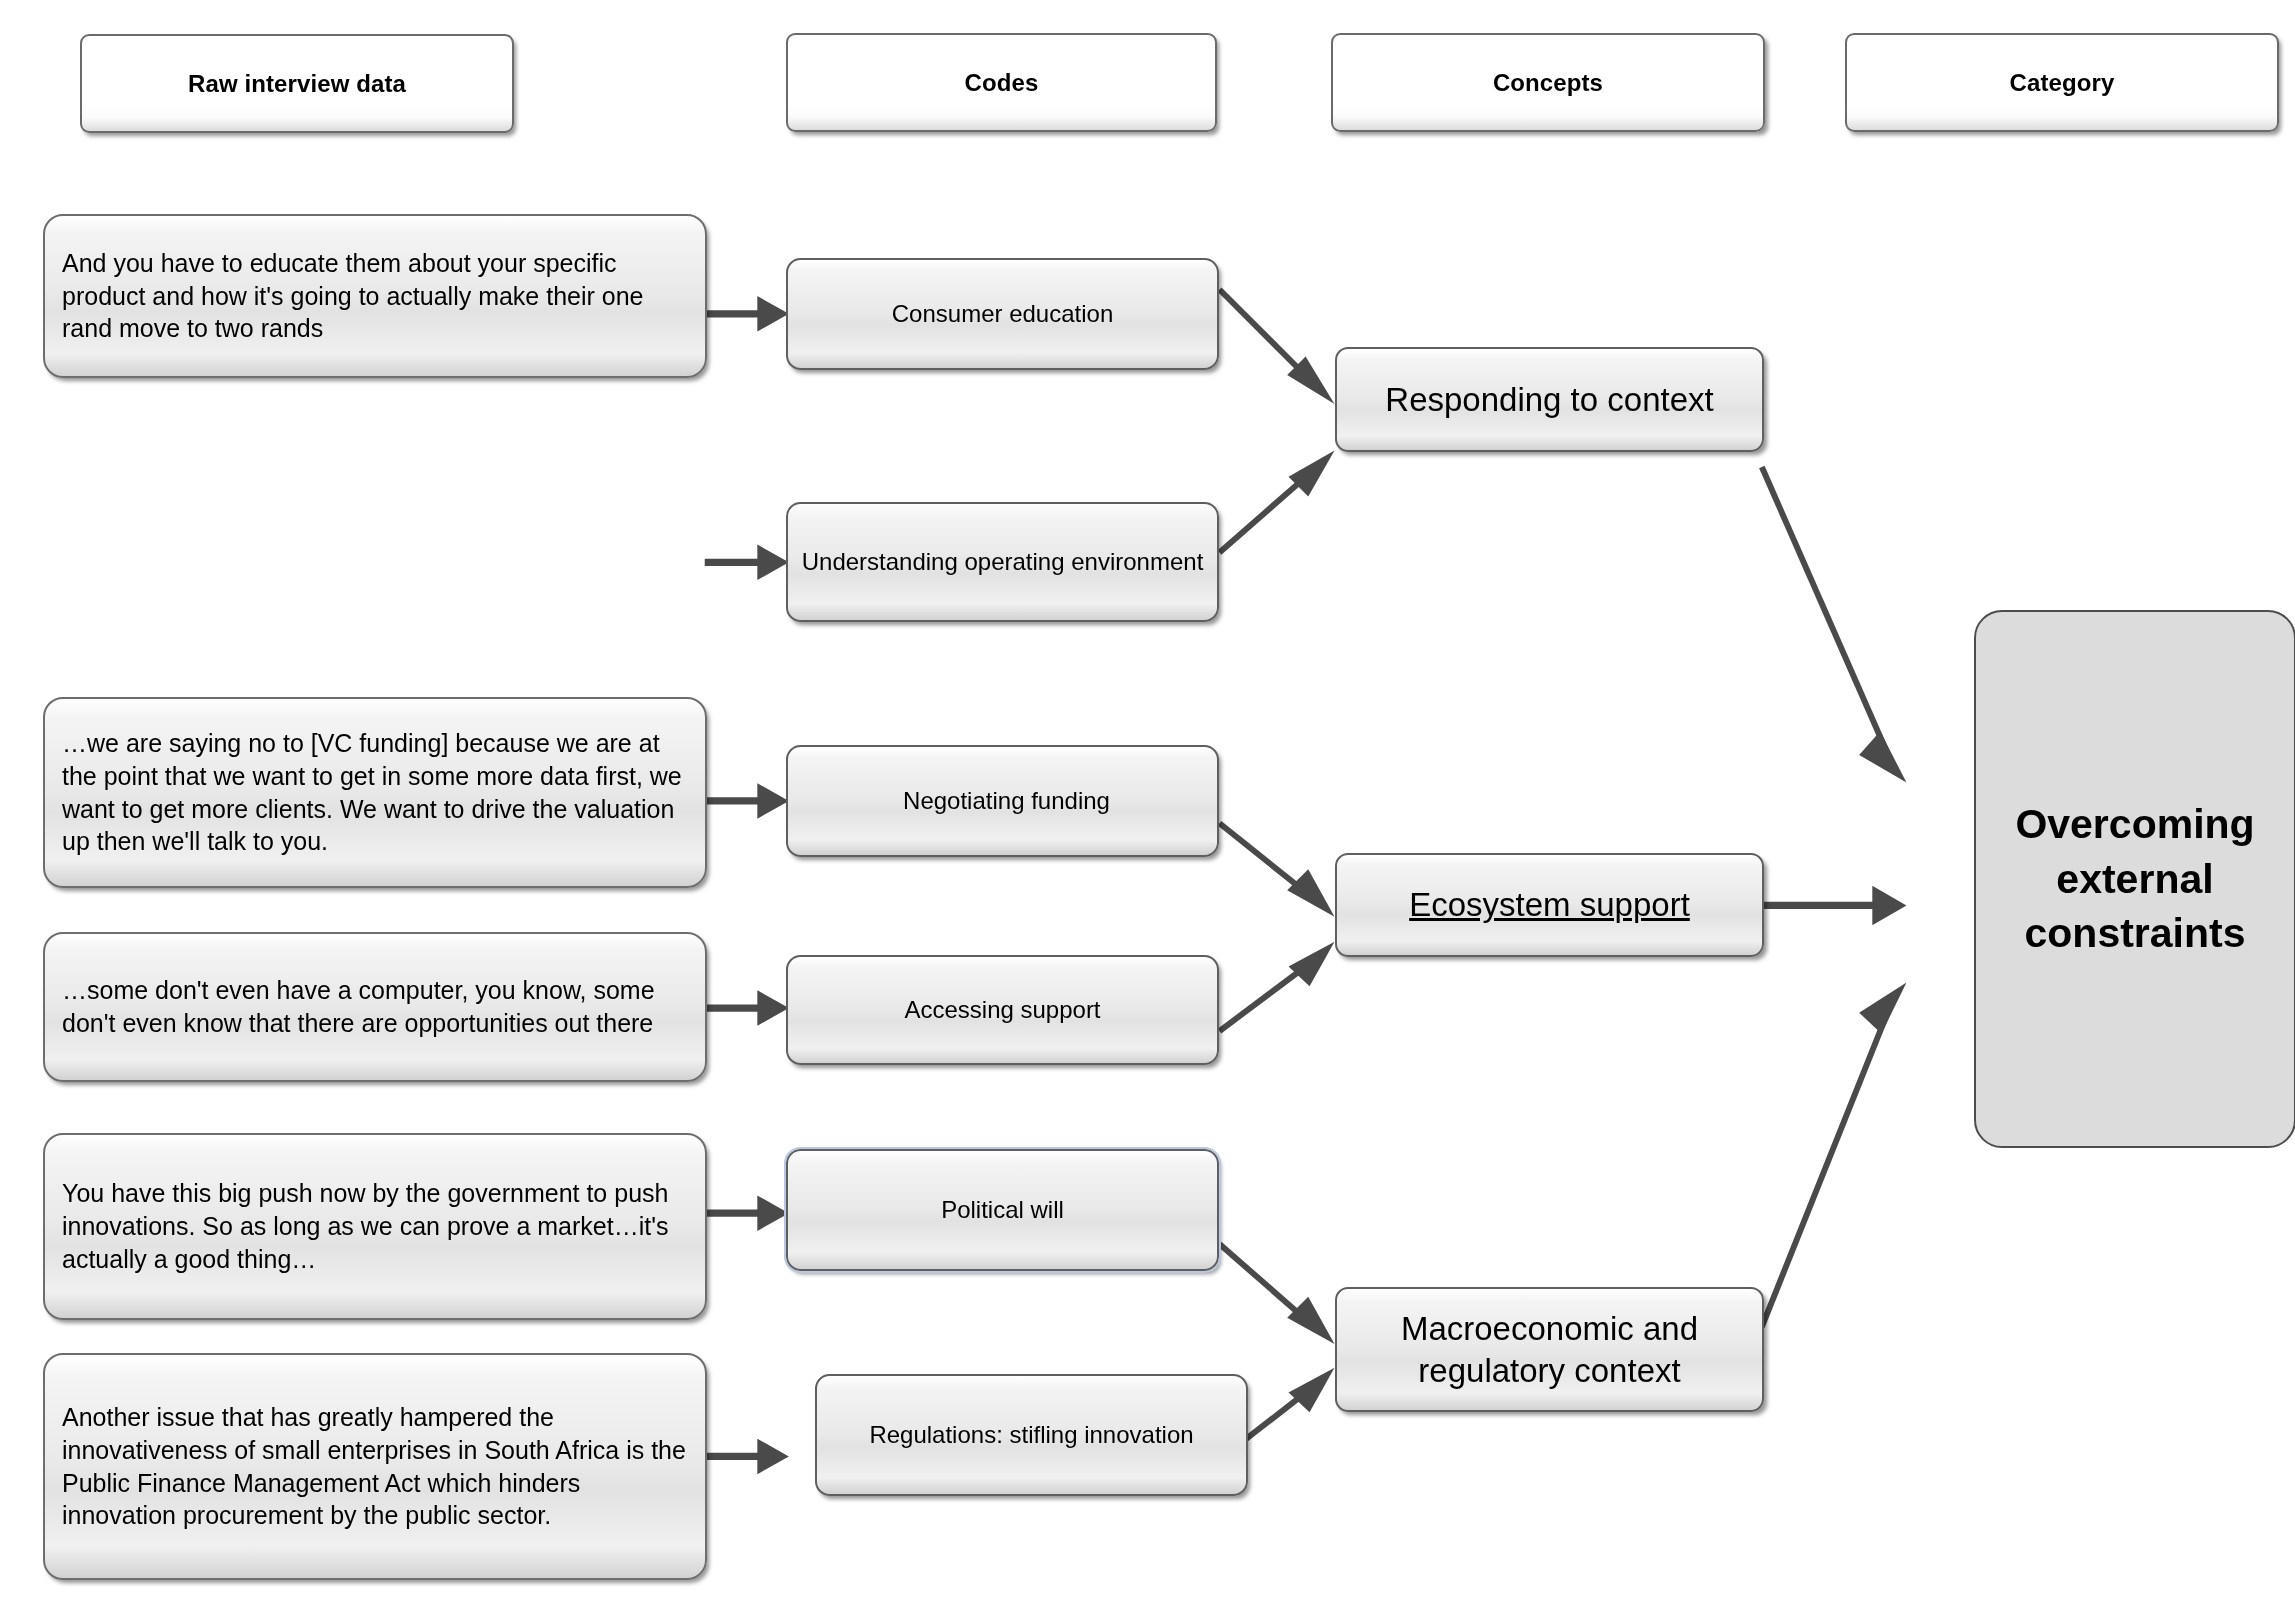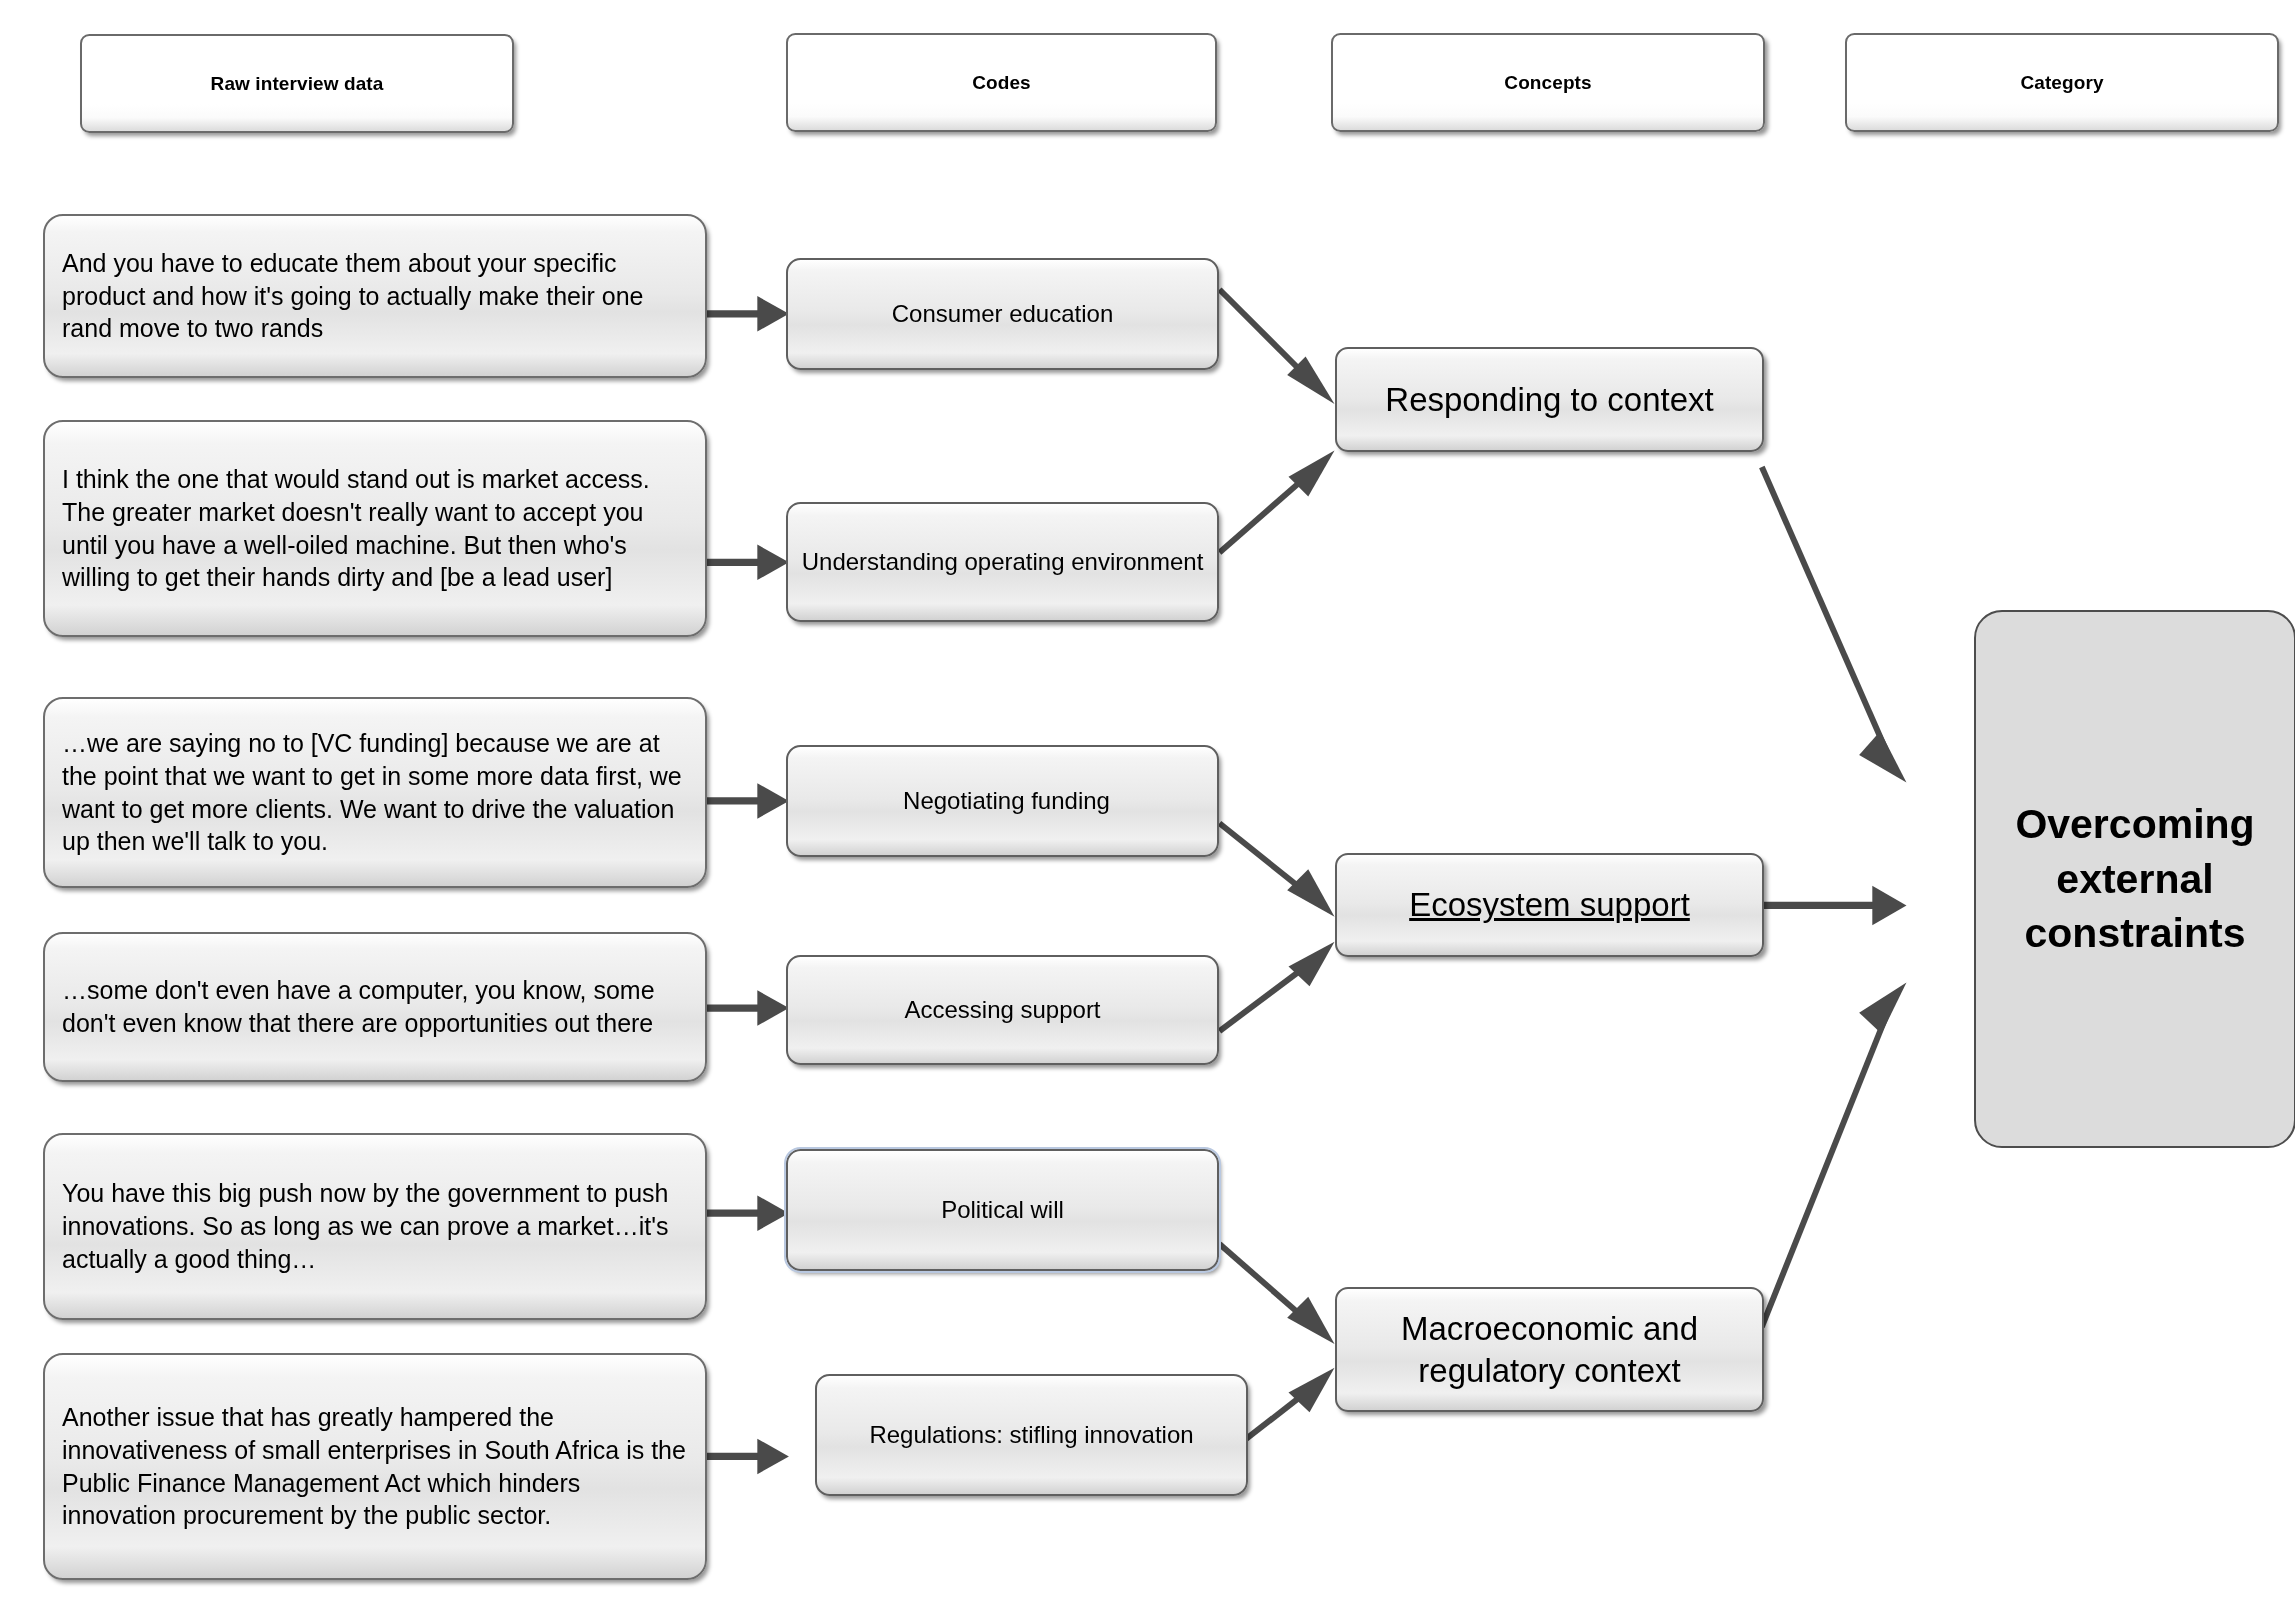--- a/index.html
+++ b/index.html
@@ -43,21 +43,21 @@
   
   .header-node {
     background: linear-gradient(to bottom,
                 #ffffff 0%,
                 #ffffff 72%,
                 #fbfbfb 86%,
                 #dcdcdc 100%);
     border: 2px solid #6a6a6a;
     border-radius: 9.2px;
     font-weight: bold;
-    font-size: 19px;
+    font-size: 24px;
     letter-spacing: 0.1px;
   }
 
   
   .quote-node {
     justify-content: flex-start;
     text-align: left;
     font-size: 25px;
     line-height: 1.31;
     padding: 10.5px 14.5px 10.5px 17px;
@@ -186,23 +186,20 @@
   </div>
 
   <div class="node header-node" style="left:1845px; top:33px; width:434px; height:99px;">
     <span>Category</span>
   </div>
 
   <div class="node quote-node" style="left:43px; top:214px; width:664px; height:164px;">
     <span>And you have to educate them about your specific product and how it's going to actually make their one rand move to two rands</span>
   </div>
 
-  <div class="node quote-node" style="left:43px; top:420px; width:664px; height:217px;">
-    <span> I think the one that would stand out is market access. The greater market doesn't really want to accept you until you have a well-oiled machine. But then who's willing to get their hands dirty and [be a lead user]</span>
-  </div>
 
   <div class="node quote-node" style="left:43px; top:697px; width:664px; height:191px;">
     <span>…we are saying no to [VC funding] because we are at the point that we want to get in some more data first, we want to get more clients. We want to drive the valuation up then we'll talk to you.</span>
   </div>
 
   <div class="node quote-node" style="left:43px; top:932px; width:664px; height:150px;">
     <span>…some don't even have a computer, you know, some don't even know that there are opportunities out there</span>
   </div>
 
   <div class="node quote-node" style="left:43px; top:1133px; width:664px; height:187px;">

